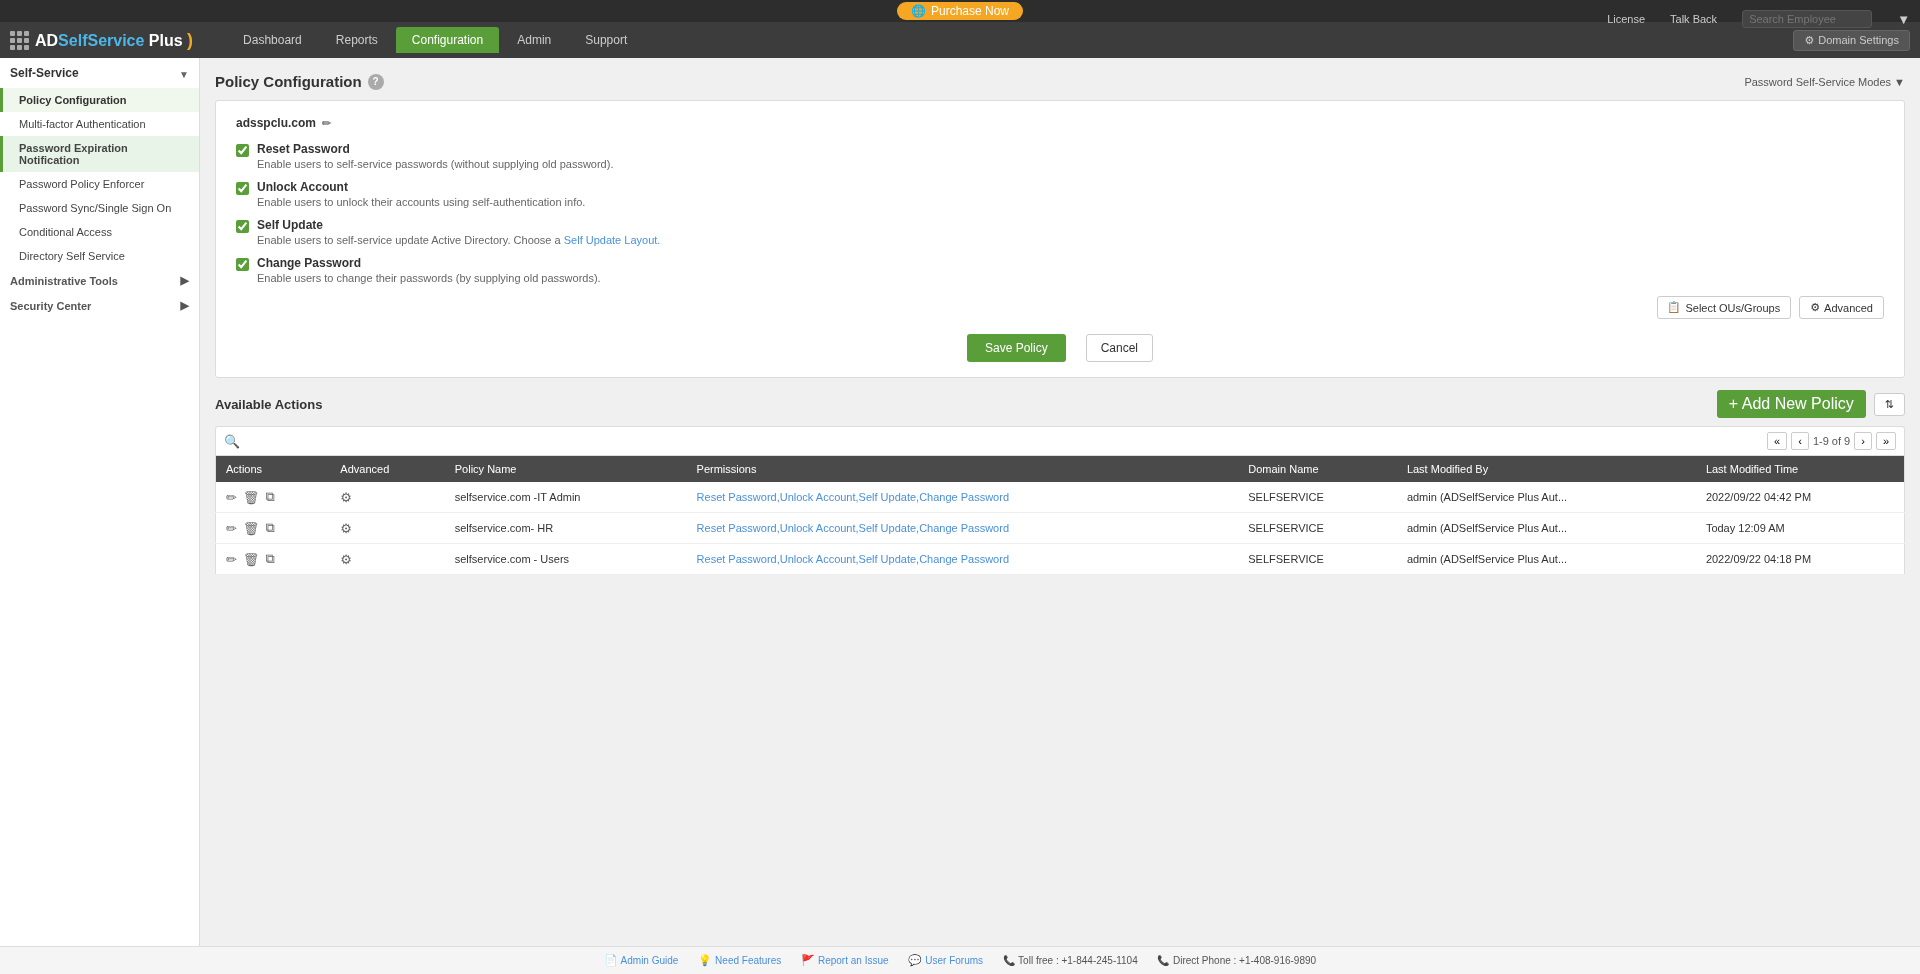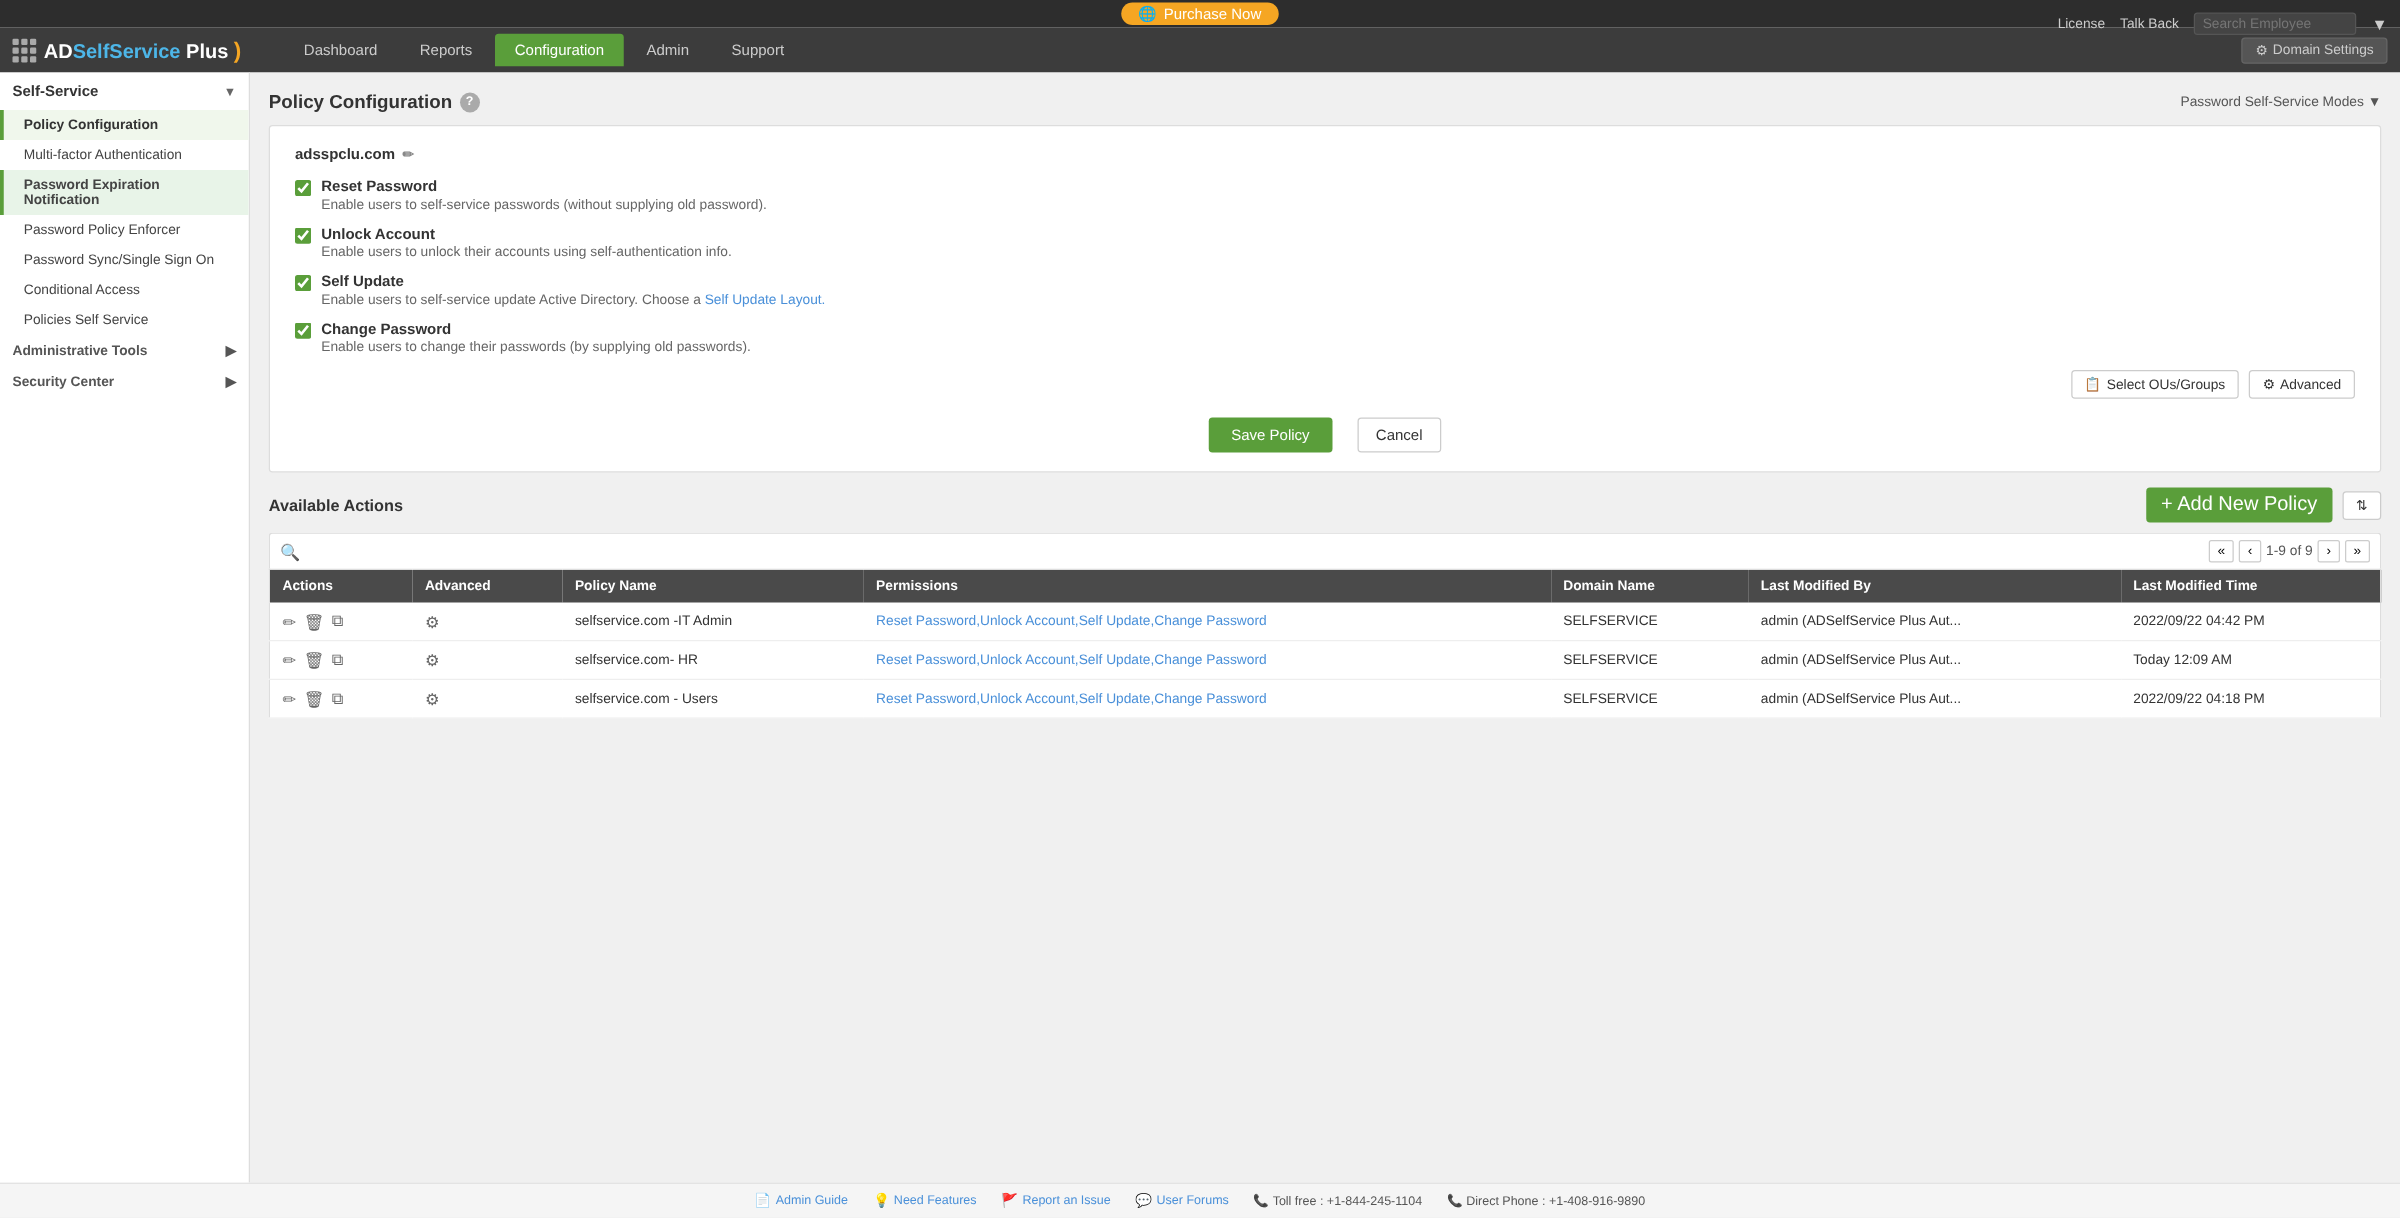--- a/index.html
+++ b/index.html
@@ -26,21 +26,21 @@
       align-items: center;
       gap: 5px;
     }
     .top-right-links {
       position: absolute;
       right: 0;
       top: 0;
       display: flex;
       align-items: center;
       height: 38px;
-      gap: 12px;
+      gap: 25px;
       padding-right: 10px;
     }
     .top-right-links a {
       color: #ccc;
       text-decoration: none;
       font-size: 11px;
     }
     .search-employee {
       background: #444;
       border: 1px solid #555;
@@ -349,21 +349,21 @@
       border-collapse: collapse;
       background: #fff;
       border: 1px solid #ddd;
       font-size: 11px;
     }
     .data-table th {
       background: #4a4a4a;
       color: #fff;
       padding: 7px 10px;
       text-align: left;
-      font-weight: bold;
+      font-weight: normal;
       font-size: 11px;
     }
     .data-table td {
       padding: 7px 10px;
       border-bottom: 1px solid #eee;
       color: #333;
     }
     .action-icons {
       display: flex;
       gap: 6px;
@@ -462,21 +462,21 @@
     <div class="sidebar-item">
       <span>Password Policy Enforcer</span>
     </div>
     <div class="sidebar-item">
       <span>Password Sync/Single Sign On</span>
     </div>
     <div class="sidebar-item">
       <span>Conditional Access</span>
     </div>
     <div class="sidebar-item">
-      <span>Policies Self Service</span>
+      <span>Directory Self Service</span>
     </div>
     <div class="sidebar-sub-header">
       <span>Administrative Tools</span>
       <span class="arrow">▶</span>
     </div>
     <div class="sidebar-sub-header">
       <span>Security Center</span>
       <span class="arrow">▶</span>
     </div>
   </div>

